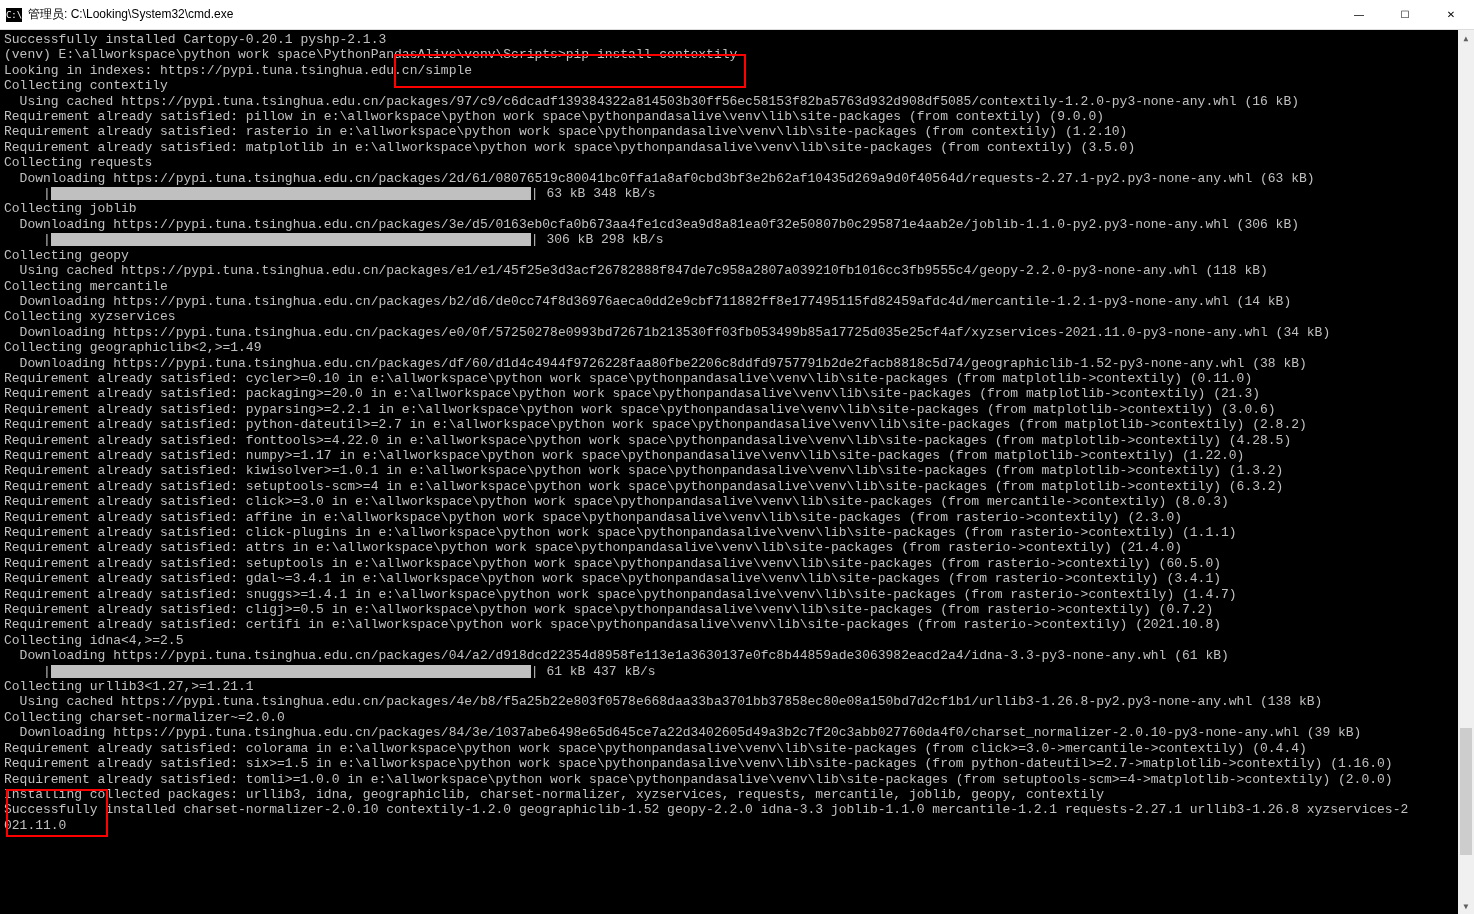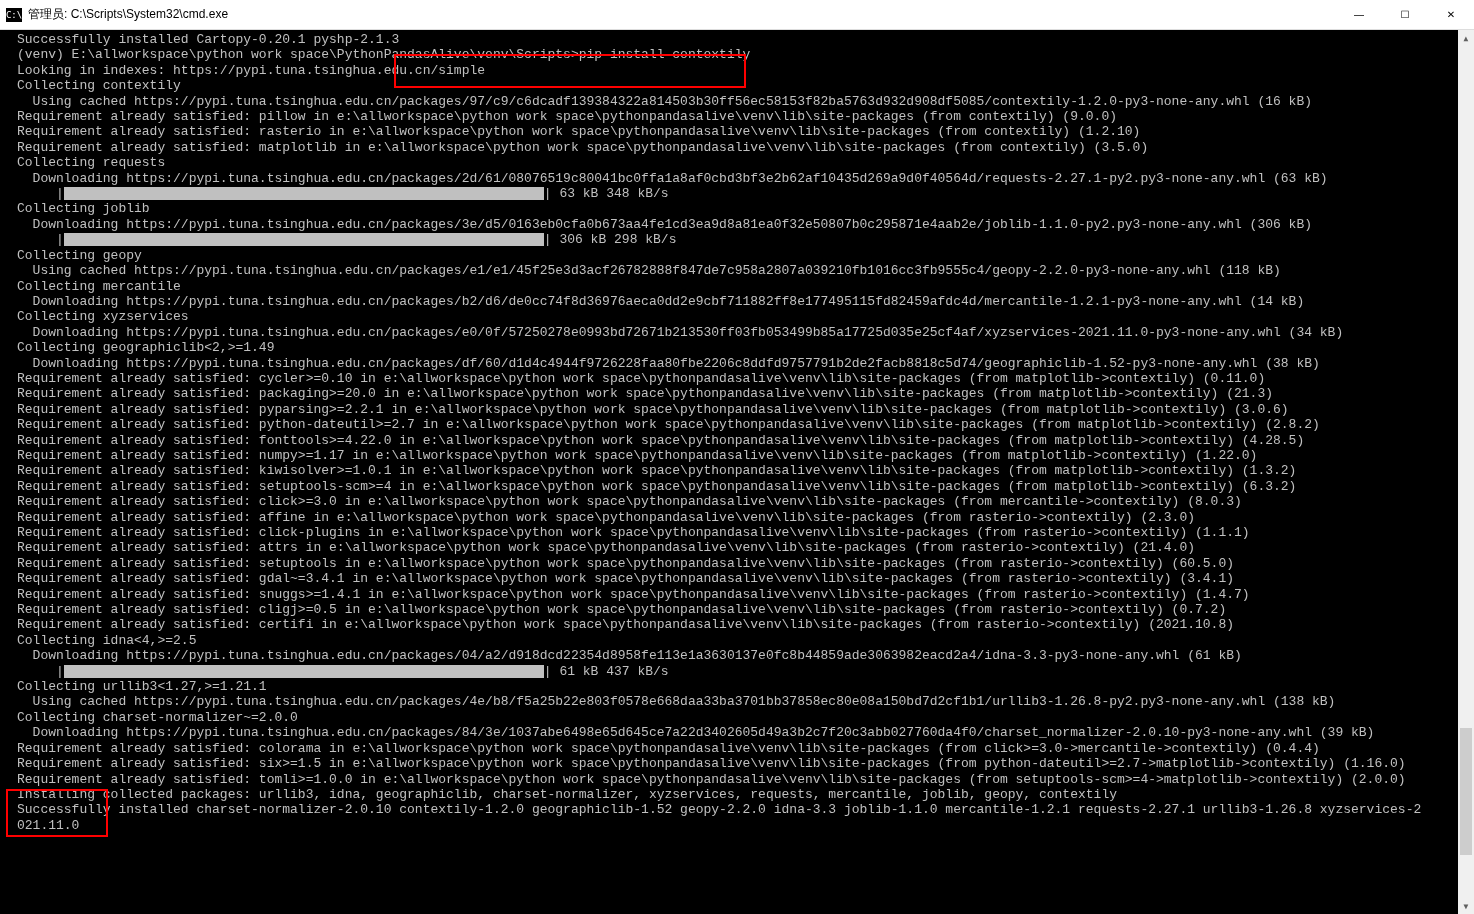--- a/index.html
+++ b/index.html
@@ -47,21 +47,21 @@
     align-items: center;
     justify-content: center;
     font-size: 10px;
     color: #000;
   }
   .terminal {
     background: #000;
     color: #c0c0c0;
     font-size: 13px;
     line-height: 15.4px;
-    padding: 2px 17px;
+    padding: 2px 4px;
     white-space: pre;
     font-family: Consolas, "Courier New", monospace;
     height: calc(100% - 30px);
     overflow: hidden;
     position: relative;
   }
   .line { white-space: pre; }
   .bar { background: #c0c0c0; color: #c0c0c0; display: inline-block; height: 13px; vertical-align: middle; }
   .highlight-red-1 {
     position: absolute;
@@ -109,21 +109,21 @@
     height: 15%;
     background: #cdcdcd;
   }
 </style>
 </head>
 <body>
 
 <div class="titlebar">
   <div class="titlebar-left">
     <div class="cmd-icon">C:\</div>
-    <span>管理员: C:\Scripts\System32\cmd.exe</span>
+    <span>管理员: C:\Looking\System32\cmd.exe</span>
   </div>
   <div class="win-controls">
     <div class="win-btn">—</div>
     <div class="win-btn">☐</div>
     <div class="win-btn close">✕</div>
   </div>
 </div>
 
 <div class="terminal" id="terminal"><div class="line">Successfully installed Cartopy-0.20.1 pyshp-2.1.3</div><div class="line"></div><div class="line">(venv) E:\allworkspace\python work space\PythonPandasAlive\venv\Scripts&gt;pip install contextily</div><div class="line">Looking in indexes: https://pypi.tuna.tsinghua.edu.cn/simple</div><div class="line">Collecting contextily</div><div class="line">  Using cached https://pypi.tuna.tsinghua.edu.cn/packages/97/c9/c6dcadf139384322a814503b30ff56ec58153f82ba5763d932d908df5085/contextily-1.2.0-py3-none-any.whl (16 kB)</div><div class="line">Requirement already satisfied: pillow in e:\allworkspace\python work space\pythonpandasalive\venv\lib\site-packages (from contextily) (9.0.0)</div><div class="line">Requirement already satisfied: rasterio in e:\allworkspace\python work space\pythonpandasalive\venv\lib\site-packages (from contextily) (1.2.10)</div><div class="line">Requirement already satisfied: matplotlib in e:\allworkspace\python work space\pythonpandasalive\venv\lib\site-packages (from contextily) (3.5.0)</div><div class="line">Collecting requests</div><div class="line">  Downloading https://pypi.tuna.tsinghua.edu.cn/packages/2d/61/08076519c80041bc0ffa1a8af0cbd3bf3e2b62af10435d269a9d0f40564d/requests-2.27.1-py2.py3-none-any.whl (63 kB)</div><div class="line">     |<span class="bar" style="width: 480px;"></span>| 63 kB 348 kB/s</div><div class="line">Collecting joblib</div><div class="line">  Downloading https://pypi.tuna.tsinghua.edu.cn/packages/3e/d5/0163eb0cfa0b673aa4fe1cd3ea9d8a81ea0f32e50807b0c295871e4aab2e/joblib-1.1.0-py2.py3-none-any.whl (306 kB)</div><div class="line">     |<span class="bar" style="width: 480px;"></span>| 306 kB 298 kB/s</div><div class="line">Collecting geopy</div><div class="line">  Using cached https://pypi.tuna.tsinghua.edu.cn/packages/e1/e1/45f25e3d3acf26782888f847de7c958a2807a039210fb1016cc3fb9555c4/geopy-2.2.0-py3-none-any.whl (118 kB)</div><div class="line">Collecting mercantile</div><div class="line">  Downloading https://pypi.tuna.tsinghua.edu.cn/packages/b2/d6/de0cc74f8d36976aeca0dd2e9cbf711882ff8e177495115fd82459afdc4d/mercantile-1.2.1-py3-none-any.whl (14 kB)</div><div class="line">Collecting xyzservices</div><div class="line">  Downloading https://pypi.tuna.tsinghua.edu.cn/packages/e0/0f/57250278e0993bd72671b213530ff03fb053499b85a17725d035e25cf4af/xyzservices-2021.11.0-py3-none-any.whl (34 kB)</div><div class="line">Collecting geographiclib&lt;2,&gt;=1.49</div><div class="line">  Downloading https://pypi.tuna.tsinghua.edu.cn/packages/df/60/d1d4c4944f9726228faa80fbe2206c8ddfd9757791b2de2facb8818c5d74/geographiclib-1.52-py3-none-any.whl (38 kB)</div><div class="line">Requirement already satisfied: cycler&gt;=0.10 in e:\allworkspace\python work space\pythonpandasalive\venv\lib\site-packages (from matplotlib-&gt;contextily) (0.11.0)</div><div class="line">Requirement already satisfied: packaging&gt;=20.0 in e:\allworkspace\python work space\pythonpandasalive\venv\lib\site-packages (from matplotlib-&gt;contextily) (21.3)</div><div class="line">Requirement already satisfied: pyparsing&gt;=2.2.1 in e:\allworkspace\python work space\pythonpandasalive\venv\lib\site-packages (from matplotlib-&gt;contextily) (3.0.6)</div><div class="line">Requirement already satisfied: python-dateutil&gt;=2.7 in e:\allworkspace\python work space\pythonpandasalive\venv\lib\site-packages (from matplotlib-&gt;contextily) (2.8.2)</div><div class="line">Requirement already satisfied: fonttools&gt;=4.22.0 in e:\allworkspace\python work space\pythonpandasalive\venv\lib\site-packages (from matplotlib-&gt;contextily) (4.28.5)</div><div class="line">Requirement already satisfied: numpy&gt;=1.17 in e:\allworkspace\python work space\pythonpandasalive\venv\lib\site-packages (from matplotlib-&gt;contextily) (1.22.0)</div><div class="line">Requirement already satisfied: kiwisolver&gt;=1.0.1 in e:\allworkspace\python work space\pythonpandasalive\venv\lib\site-packages (from matplotlib-&gt;contextily) (1.3.2)</div><div class="line">Requirement already satisfied: setuptools-scm&gt;=4 in e:\allworkspace\python work space\pythonpandasalive\venv\lib\site-packages (from matplotlib-&gt;contextily) (6.3.2)</div><div class="line">Requirement already satisfied: click&gt;=3.0 in e:\allworkspace\python work space\pythonpandasalive\venv\lib\site-packages (from mercantile-&gt;contextily) (8.0.3)</div><div class="line">Requirement already satisfied: affine in e:\allworkspace\python work space\pythonpandasalive\venv\lib\site-packages (from rasterio-&gt;contextily) (2.3.0)</div><div class="line">Requirement already satisfied: click-plugins in e:\allworkspace\python work space\pythonpandasalive\venv\lib\site-packages (from rasterio-&gt;contextily) (1.1.1)</div><div class="line">Requirement already satisfied: attrs in e:\allworkspace\python work space\pythonpandasalive\venv\lib\site-packages (from rasterio-&gt;contextily) (21.4.0)</div><div class="line">Requirement already satisfied: setuptools in e:\allworkspace\python work space\pythonpandasalive\venv\lib\site-packages (from rasterio-&gt;contextily) (60.5.0)</div><div class="line">Requirement already satisfied: gdal~=3.4.1 in e:\allworkspace\python work space\pythonpandasalive\venv\lib\site-packages (from rasterio-&gt;contextily) (3.4.1)</div><div class="line">Requirement already satisfied: snuggs&gt;=1.4.1 in e:\allworkspace\python work space\pythonpandasalive\venv\lib\site-packages (from rasterio-&gt;contextily) (1.4.7)</div><div class="line">Requirement already satisfied: cligj&gt;=0.5 in e:\allworkspace\python work space\pythonpandasalive\venv\lib\site-packages (from rasterio-&gt;contextily) (0.7.2)</div><div class="line">Requirement already satisfied: certifi in e:\allworkspace\python work space\pythonpandasalive\venv\lib\site-packages (from rasterio-&gt;contextily) (2021.10.8)</div><div class="line">Collecting idna&lt;4,&gt;=2.5</div><div class="line">  Downloading https://pypi.tuna.tsinghua.edu.cn/packages/04/a2/d918dcd22354d8958fe113e1a3630137e0fc8b44859ade3063982eacd2a4/idna-3.3-py3-none-any.whl (61 kB)</div><div class="line">     |<span class="bar" style="width: 480px;"></span>| 61 kB 437 kB/s</div><div class="line">Collecting urllib3&lt;1.27,&gt;=1.21.1</div><div class="line">  Using cached https://pypi.tuna.tsinghua.edu.cn/packages/4e/b8/f5a25b22e803f0578e668daa33ba3701bb37858ec80e08a150bd7d2cf1b1/urllib3-1.26.8-py2.py3-none-any.whl (138 kB)</div><div class="line">Collecting charset-normalizer~=2.0.0</div><div class="line">  Downloading https://pypi.tuna.tsinghua.edu.cn/packages/84/3e/1037abe6498e65d645ce7a22d3402605d49a3b2c7f20c3abb027760da4f0/charset_normalizer-2.0.10-py3-none-any.whl (39 kB)</div><div class="line">Requirement already satisfied: colorama in e:\allworkspace\python work space\pythonpandasalive\venv\lib\site-packages (from click&gt;=3.0-&gt;mercantile-&gt;contextily) (0.4.4)</div><div class="line">Requirement already satisfied: six&gt;=1.5 in e:\allworkspace\python work space\pythonpandasalive\venv\lib\site-packages (from python-dateutil&gt;=2.7-&gt;matplotlib-&gt;contextily) (1.16.0)</div><div class="line">Requirement already satisfied: tomli&gt;=1.0.0 in e:\allworkspace\python work space\pythonpandasalive\venv\lib\site-packages (from setuptools-scm&gt;=4-&gt;matplotlib-&gt;contextily) (2.0.0)</div><div class="line">Installing collected packages: urllib3, idna, geographiclib, charset-normalizer, xyzservices, requests, mercantile, joblib, geopy, contextily</div><div class="line">Successfully installed charset-normalizer-2.0.10 contextily-1.2.0 geographiclib-1.52 geopy-2.2.0 idna-3.3 joblib-1.1.0 mercantile-1.2.1 requests-2.27.1 urllib3-1.26.8 xyzservices-2</div><div class="line">021.11.0</div></div>
 

